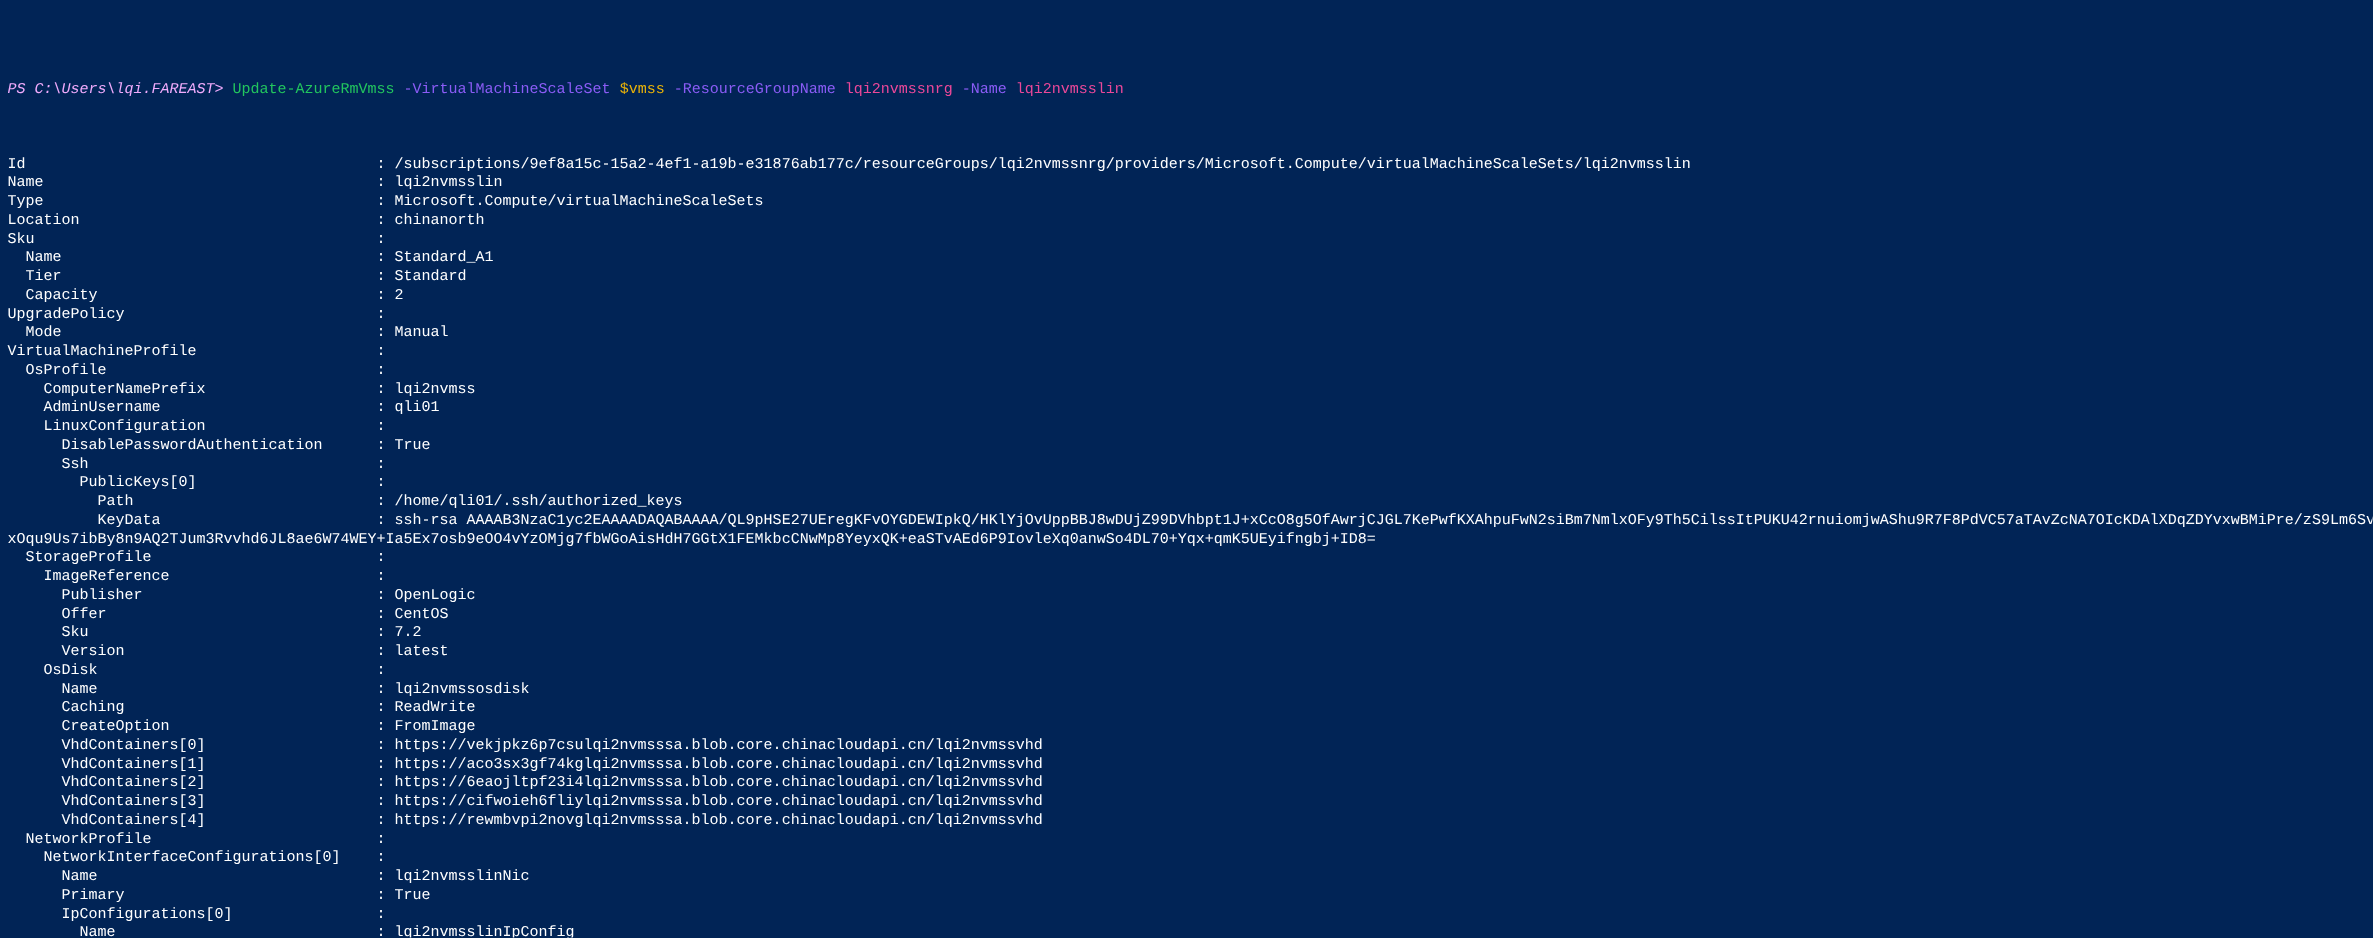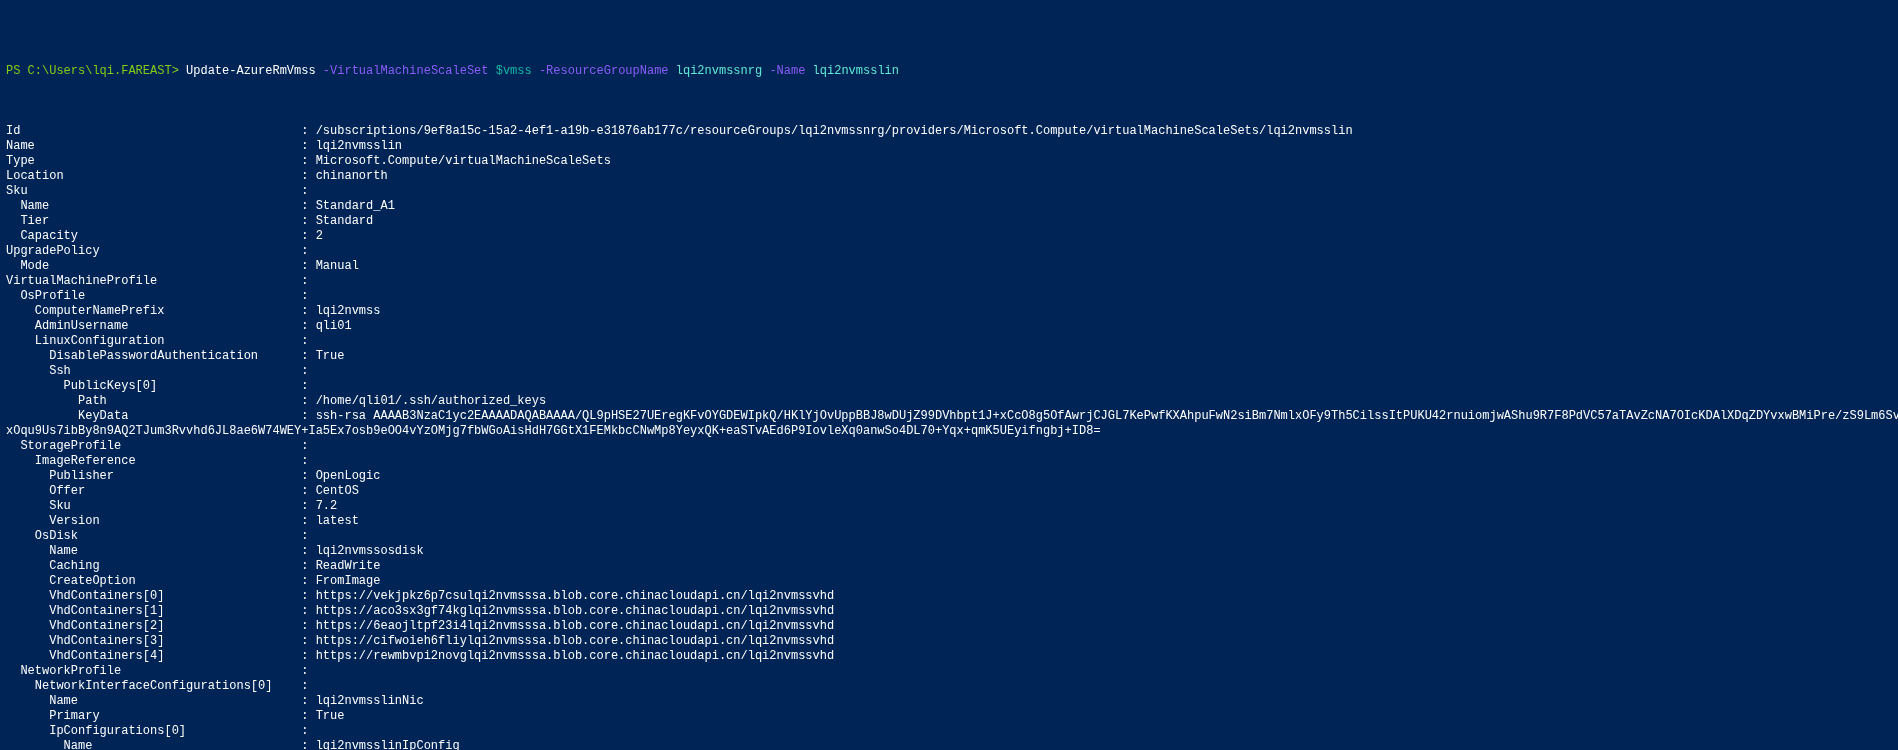--- a/index.html
+++ b/index.html
@@ -10,25 +10,25 @@
     font-family: Consolas, 'Courier New', monospace;
     font-size: 12px;
     line-height: 1.25;
     white-space: pre;
     width: 1898px;
     height: 750px;
     box-sizing: border-box;
     overflow: hidden;
   }
   .prompt-line { white-space: pre; }
-  .prompt-path { color: #84cc16; }
-  .cmdlet { color: #ffffff; }
+  .prompt-path { color: #f0abfc; font-style: italic; }
+  .cmdlet { color: #22c55e; }
   .param { color: #8b5cf6; }
-  .var { color: #14b8a6; }
-  .arg { color: #5eead4; }
+  .var { color: #eab308; }
+  .arg { color: #ec4899; }
   .out { color: #ffffff; }
 </style>
 </head>
 <body>
 
 
 
 <div class="prompt-line"><span class="prompt-path">PS C:\Users\lqi.FAREAST&gt;</span> <span class="cmdlet">Update-AzureRmVmss</span> <span class="param">-VirtualMachineScaleSet</span> <span class="var">$vmss</span> <span class="param">-ResourceGroupName</span> <span class="arg">lqi2nvmssnrg</span> <span class="param">-Name</span> <span class="arg">lqi2nvmsslin</span></div>
 <div class="out" id="output">
 

